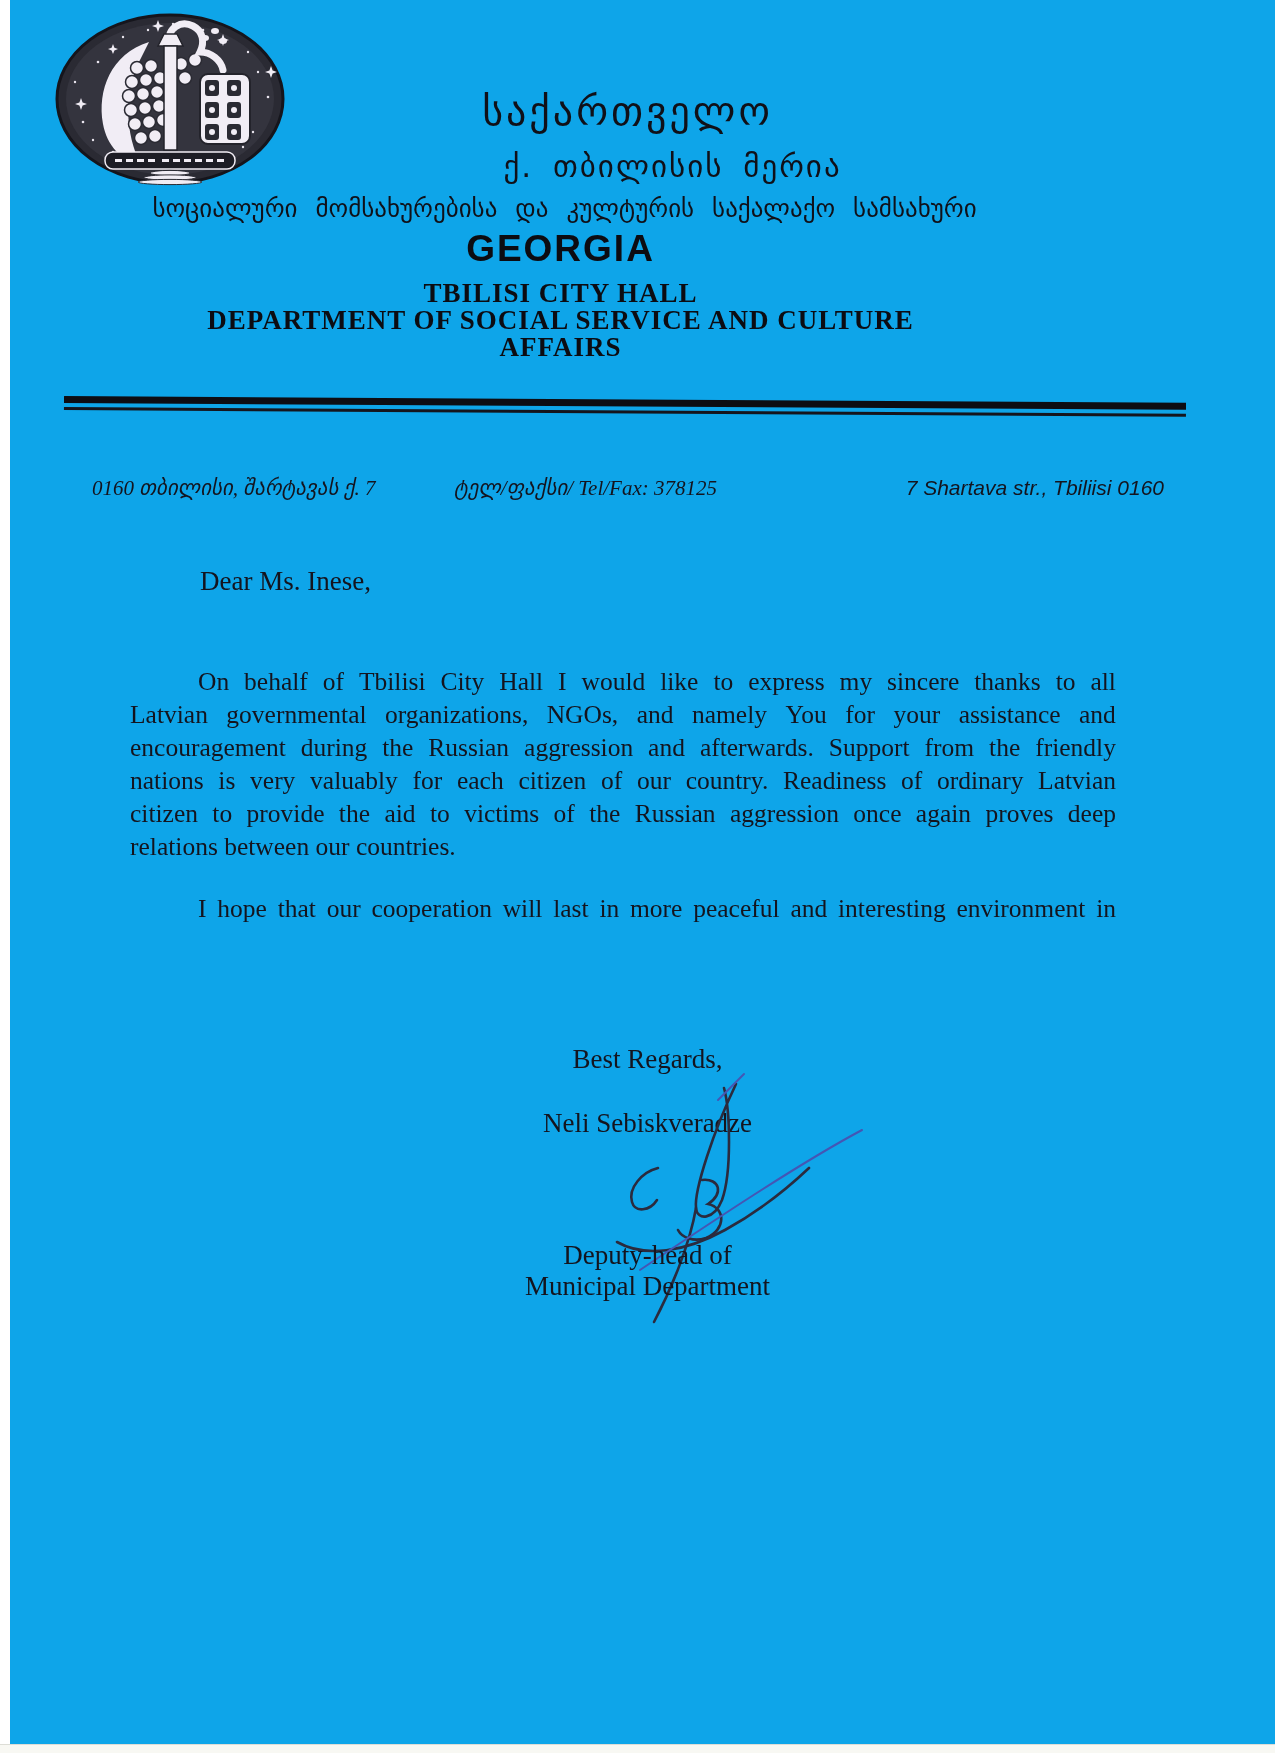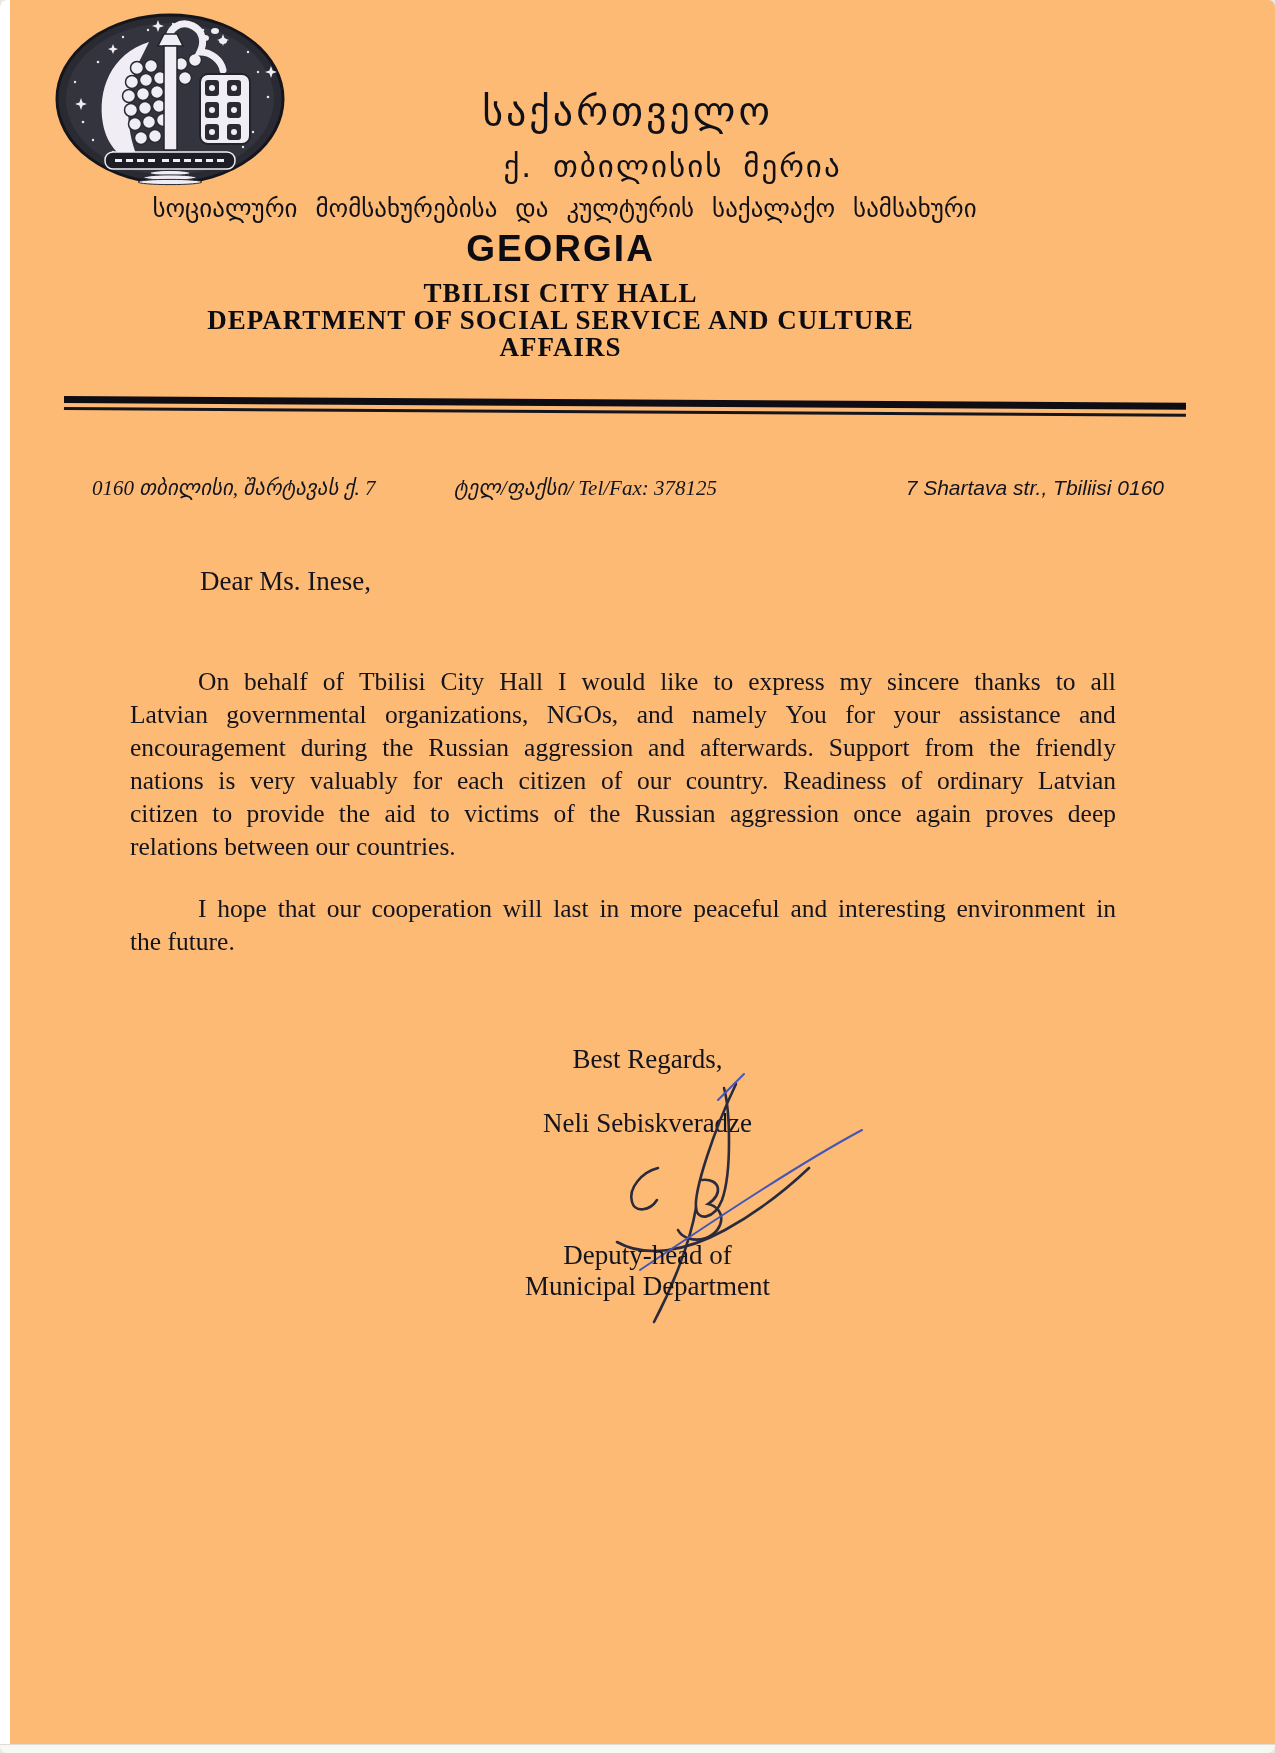--- a/index.html
+++ b/index.html
@@ -1,23 +1,22 @@
 <!DOCTYPE html>
 <html><head>
 <meta charset="utf-8">
 <style>
   html,body{margin:0;padding:0;background:#e9e9e9;}
   .page{
     position:relative;
     width:1275px;height:1753px;
-    background:#fdba74;
+    background:#0ea5e9;
     overflow:hidden;
     font-family:"Liberation Serif", serif;
     color:#14141e;
-    border-radius:7px;
   }
   .scan-edge-left{position:absolute;left:0;top:0;width:10px;height:1753px;background:#ffffff;}
   .scan-edge-bottom{position:absolute;left:0;top:1744px;width:1275px;height:9px;background:#f8f8f3;border-top:1px solid #ddddd6;}
 
   .emblem{position:absolute;left:53px;top:12px;}
 
   .hline{position:absolute;left:0;width:1275px;text-align:center;white-space:nowrap;}
   .geo-country{top:88px;font-family:"DejaVu Sans",sans-serif;font-size:40px;letter-spacing:3px;transform:translateX(-10px);color:#101018;}
   .geo-city{top:148px;font-family:"DejaVu Sans",sans-serif;font-size:31px;letter-spacing:2px;word-spacing:8px;transform:translateX(35px);color:#101018;}
   .geo-dept{top:194px;font-family:"DejaVu Sans",sans-serif;font-size:25px;word-spacing:10px;transform:translateX(-73px);color:#101018;}
@@ -275,21 +274,20 @@
         <span>will</span>
         <span>last</span>
         <span>in</span>
         <span>more</span>
         <span>peaceful</span>
         <span>and</span>
         <span>interesting</span>
         <span>environment</span>
         <span>in</span>
       </div>
-      <div class="body-line">the future.</div>
     </div>
 
   <div class="cline best-regards">Best Regards,</div>
   <div class="cline signer-name">Neli Sebiskveradze</div>
 
   <svg class="signature" width="290" height="260" viewBox="0 0 290 260">
     <g fill="none" stroke="#2b2b3e" stroke-width="2.6" stroke-linecap="round">
       <path d="M68 96 C 52 100 38 116 42 130 C 45 141 60 139 67 128"></path>
       <path d="M146 12 C 124 58 104 118 106 136 C 107 149 124 148 132 128 C 142 100 140 38 134 16"></path>
       <path d="M106 136 C 100 171 82 216 64 250"></path>

